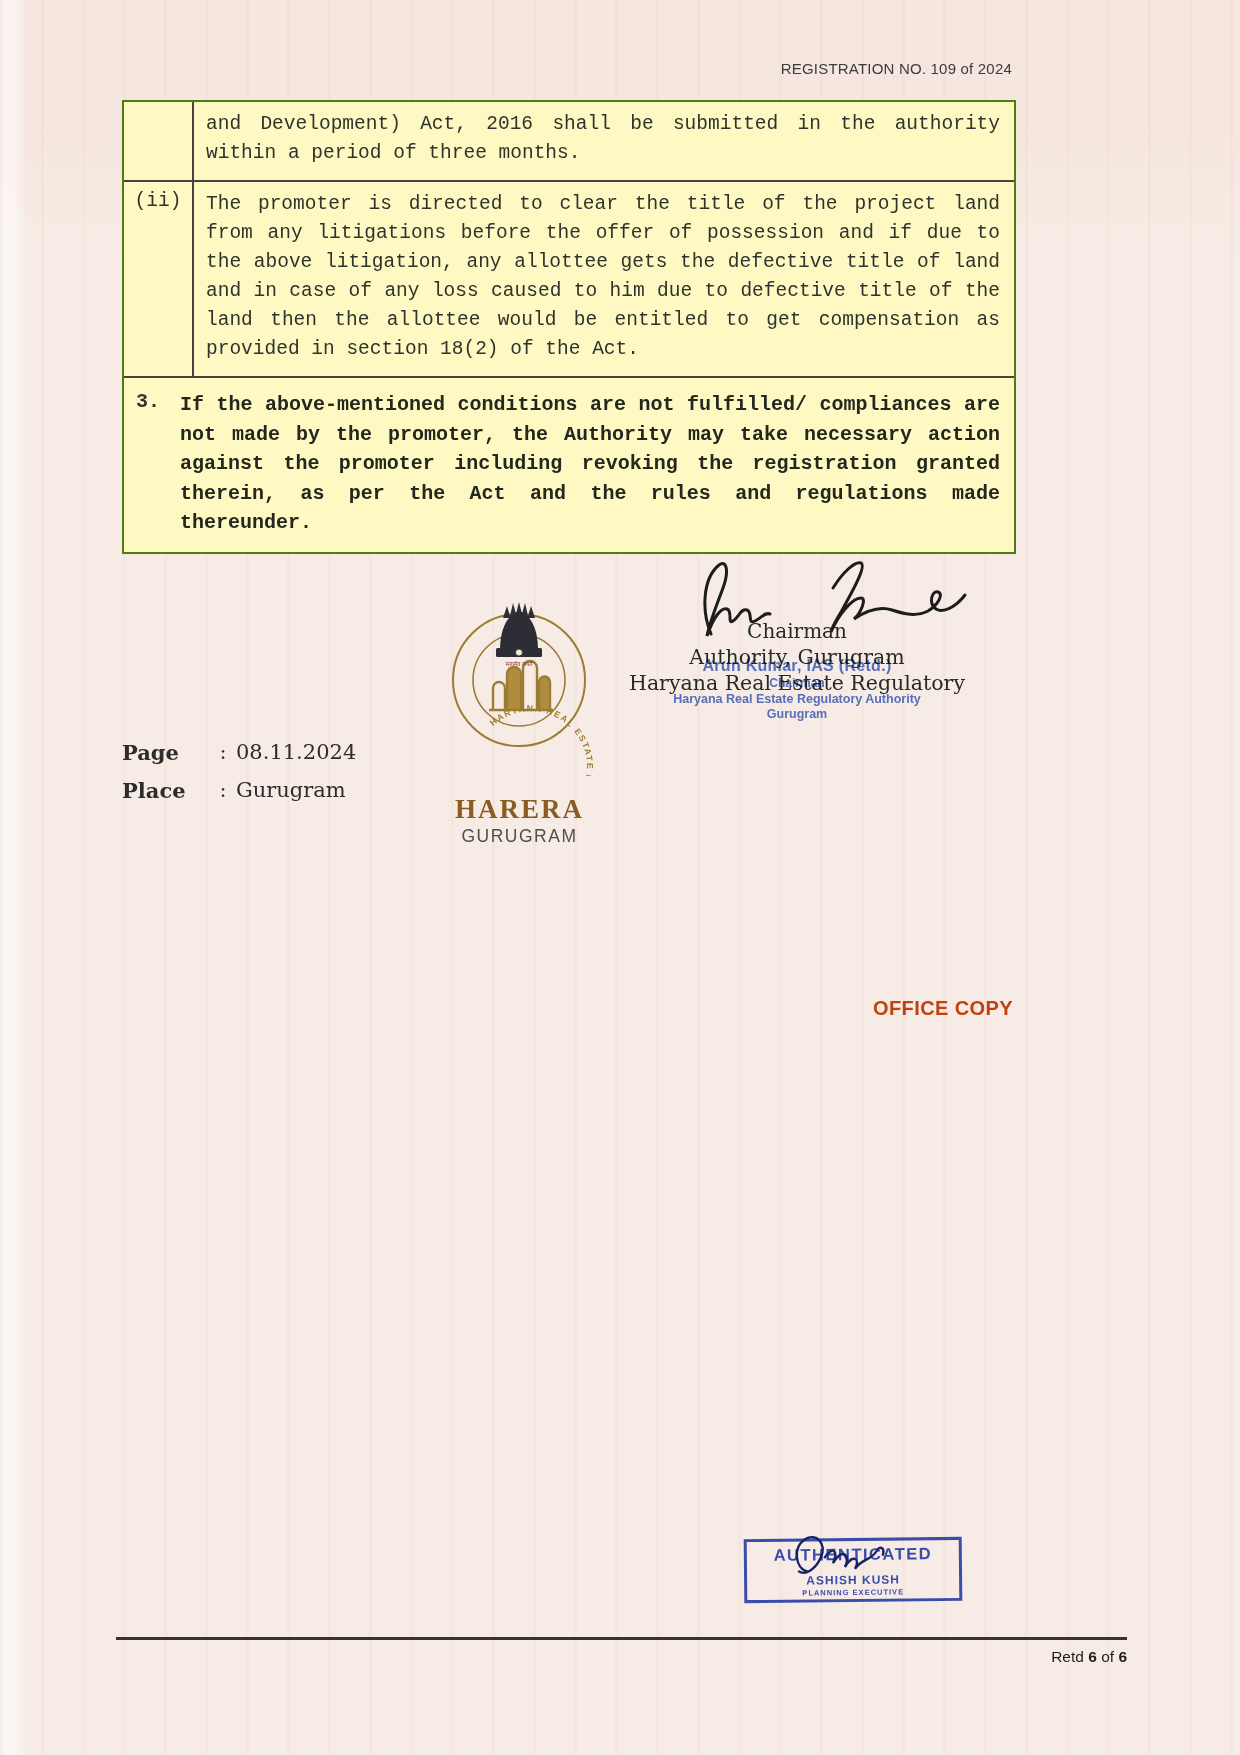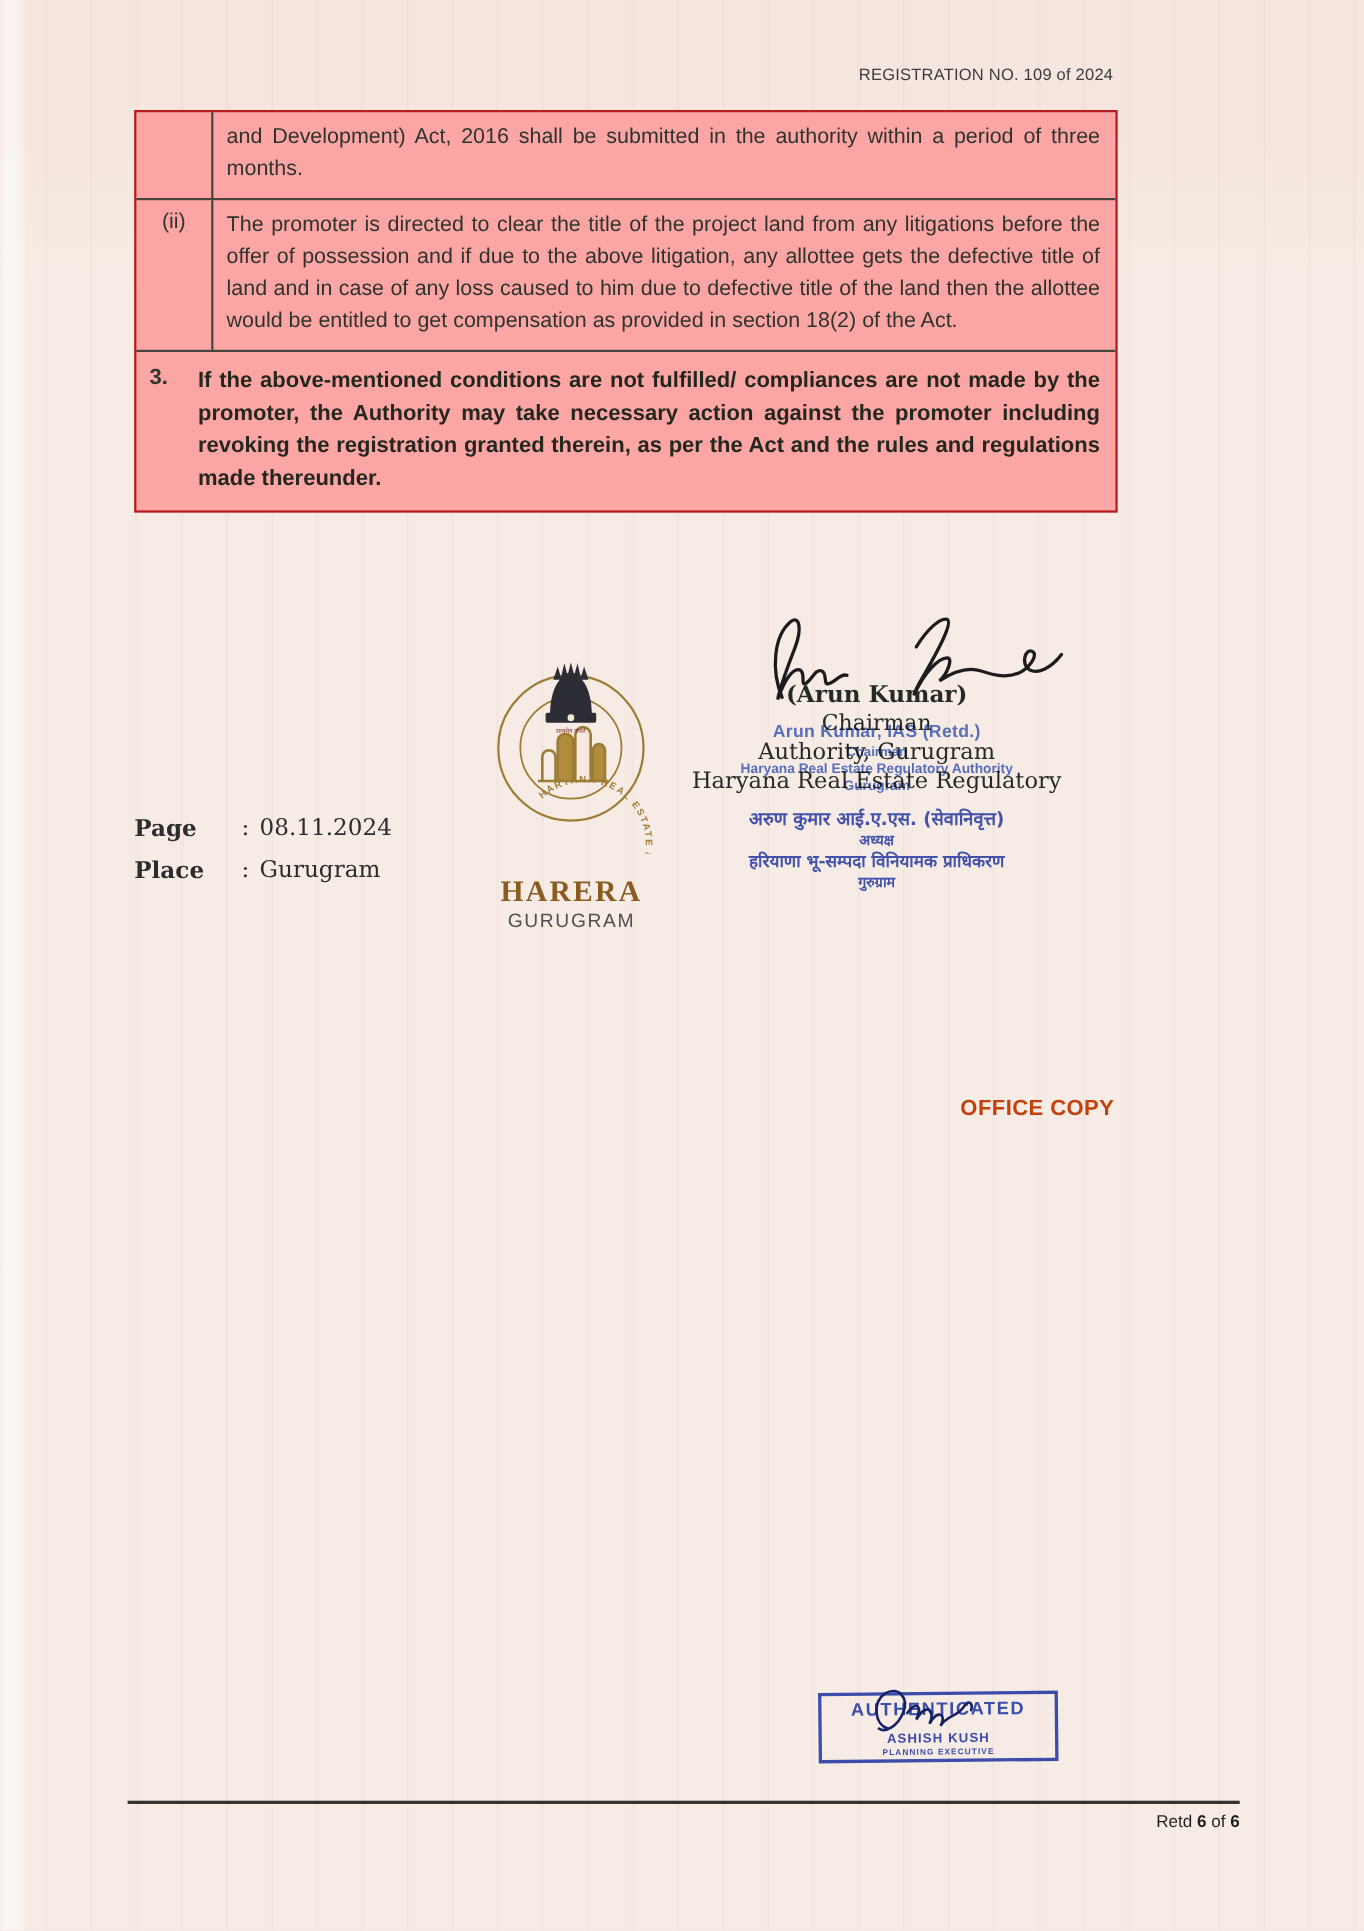--- a/index.html
+++ b/index.html
@@ -16,22 +16,22 @@
       linear-gradient(180deg, rgba(235,205,196,0.18) 0 120px, rgba(0,0,0,0) 260px);
   }
   
   .reg-no{
     position:absolute;top:60px;right:228px;
     font:15px "Liberation Sans",sans-serif;color:#3c3c3c;letter-spacing:.2px;
   }
   
   .cond-table{
     position:absolute;left:122px;top:100px;width:890px;
-    background:#fca5a5;border:2px solid #b91c1c;color:#2e332c;
-    font-family:Liberation Sans, sans-serif;
+    background:#fef9c3;border:2px solid #4d7c0f;color:#2e332c;
+    font-family:Liberation Mono, monospace;
   }
   .t-row{display:flex;border-bottom:2px solid #45443e;}
   .t-row:last-child{border-bottom:none;}
   .t-cell-num{
     flex:0 0 60px;border-right:2px solid #45443e;
     padding:8px 4px 0 4px;text-align:center;
     font-size:19.5px;
   }
   .t-cell-text{
     flex:1;padding:8px 14px 12px 12px;
@@ -175,39 +175,32 @@
   </div>
 
   <svg class="sig-main" viewBox="0 0 310 105">
     <g fill="none" stroke="#1c1c1c" stroke-width="3" stroke-linecap="round">
       <path d="M36,86 C26,62 28,30 44,17 C52,11 54,24 48,40 C42,56 34,76 32,88 C38,70 46,59 52,61 C58,63 52,77 58,73 C64,69 66,60 72,62 C78,64 72,77 80,73 C86,70 90,64 95,66"></path>
       <path d="M158,40 C168,24 180,13 186,15 C192,18 176,46 166,64 C160,74 156,82 156,84 C164,65 178,50 186,50 C192,50 186,65 179,71 C191,63 205,58 217,62 C229,66 241,69 253,63 C263,57 269,46 263,44 C257,42 253,55 261,61 C268,65 280,60 290,47"></path>
     </g>
   </svg>
 
   <div class="signatory">
-    <div class="nm">(Arun Kumar)</div>
     <div class="ttl">Chairman</div>
     <div class="org">Authority, Gurugram</div>
     <div class="org">Haryana Real Estate Regulatory</div>
   </div>
 
   <div class="stamp-en">
     <div class="l1">Arun Kumar, IAS (Retd.)</div>
     <div class="l2">Chairman</div>
     <div class="l3">Haryana Real Estate Regulatory Authority</div>
     <div class="l4">Gurugram</div>
   </div>
 
-  <div class="stamp-hi">
-    <div class="h1">अरुण कुमार आई.ए.एस. (सेवानिवृत्त)</div>
-    <div class="h2">अध्यक्ष</div>
-    <div class="h3">हरियाणा भू-सम्पदा विनियामक प्राधिकरण</div>
-    <div class="h4">गुरुग्राम</div>
-  </div>
 
   <div class="office-copy">OFFICE COPY</div>
 
   <div class="auth-stamp">
     <div class="a1">AUTHENTICATED</div>
     <div class="a2">ASHISH KUSH</div>
     <div class="a3">PLANNING EXECUTIVE</div>
     <svg class="sig-auth" viewBox="0 0 120 62">
       <g fill="none" stroke="#16246e" stroke-width="2.4" stroke-linecap="round">
         <path d="M26,44 C14,40 12,20 24,12 C36,5 46,16 40,30 C35,42 24,48 18,44"></path>

